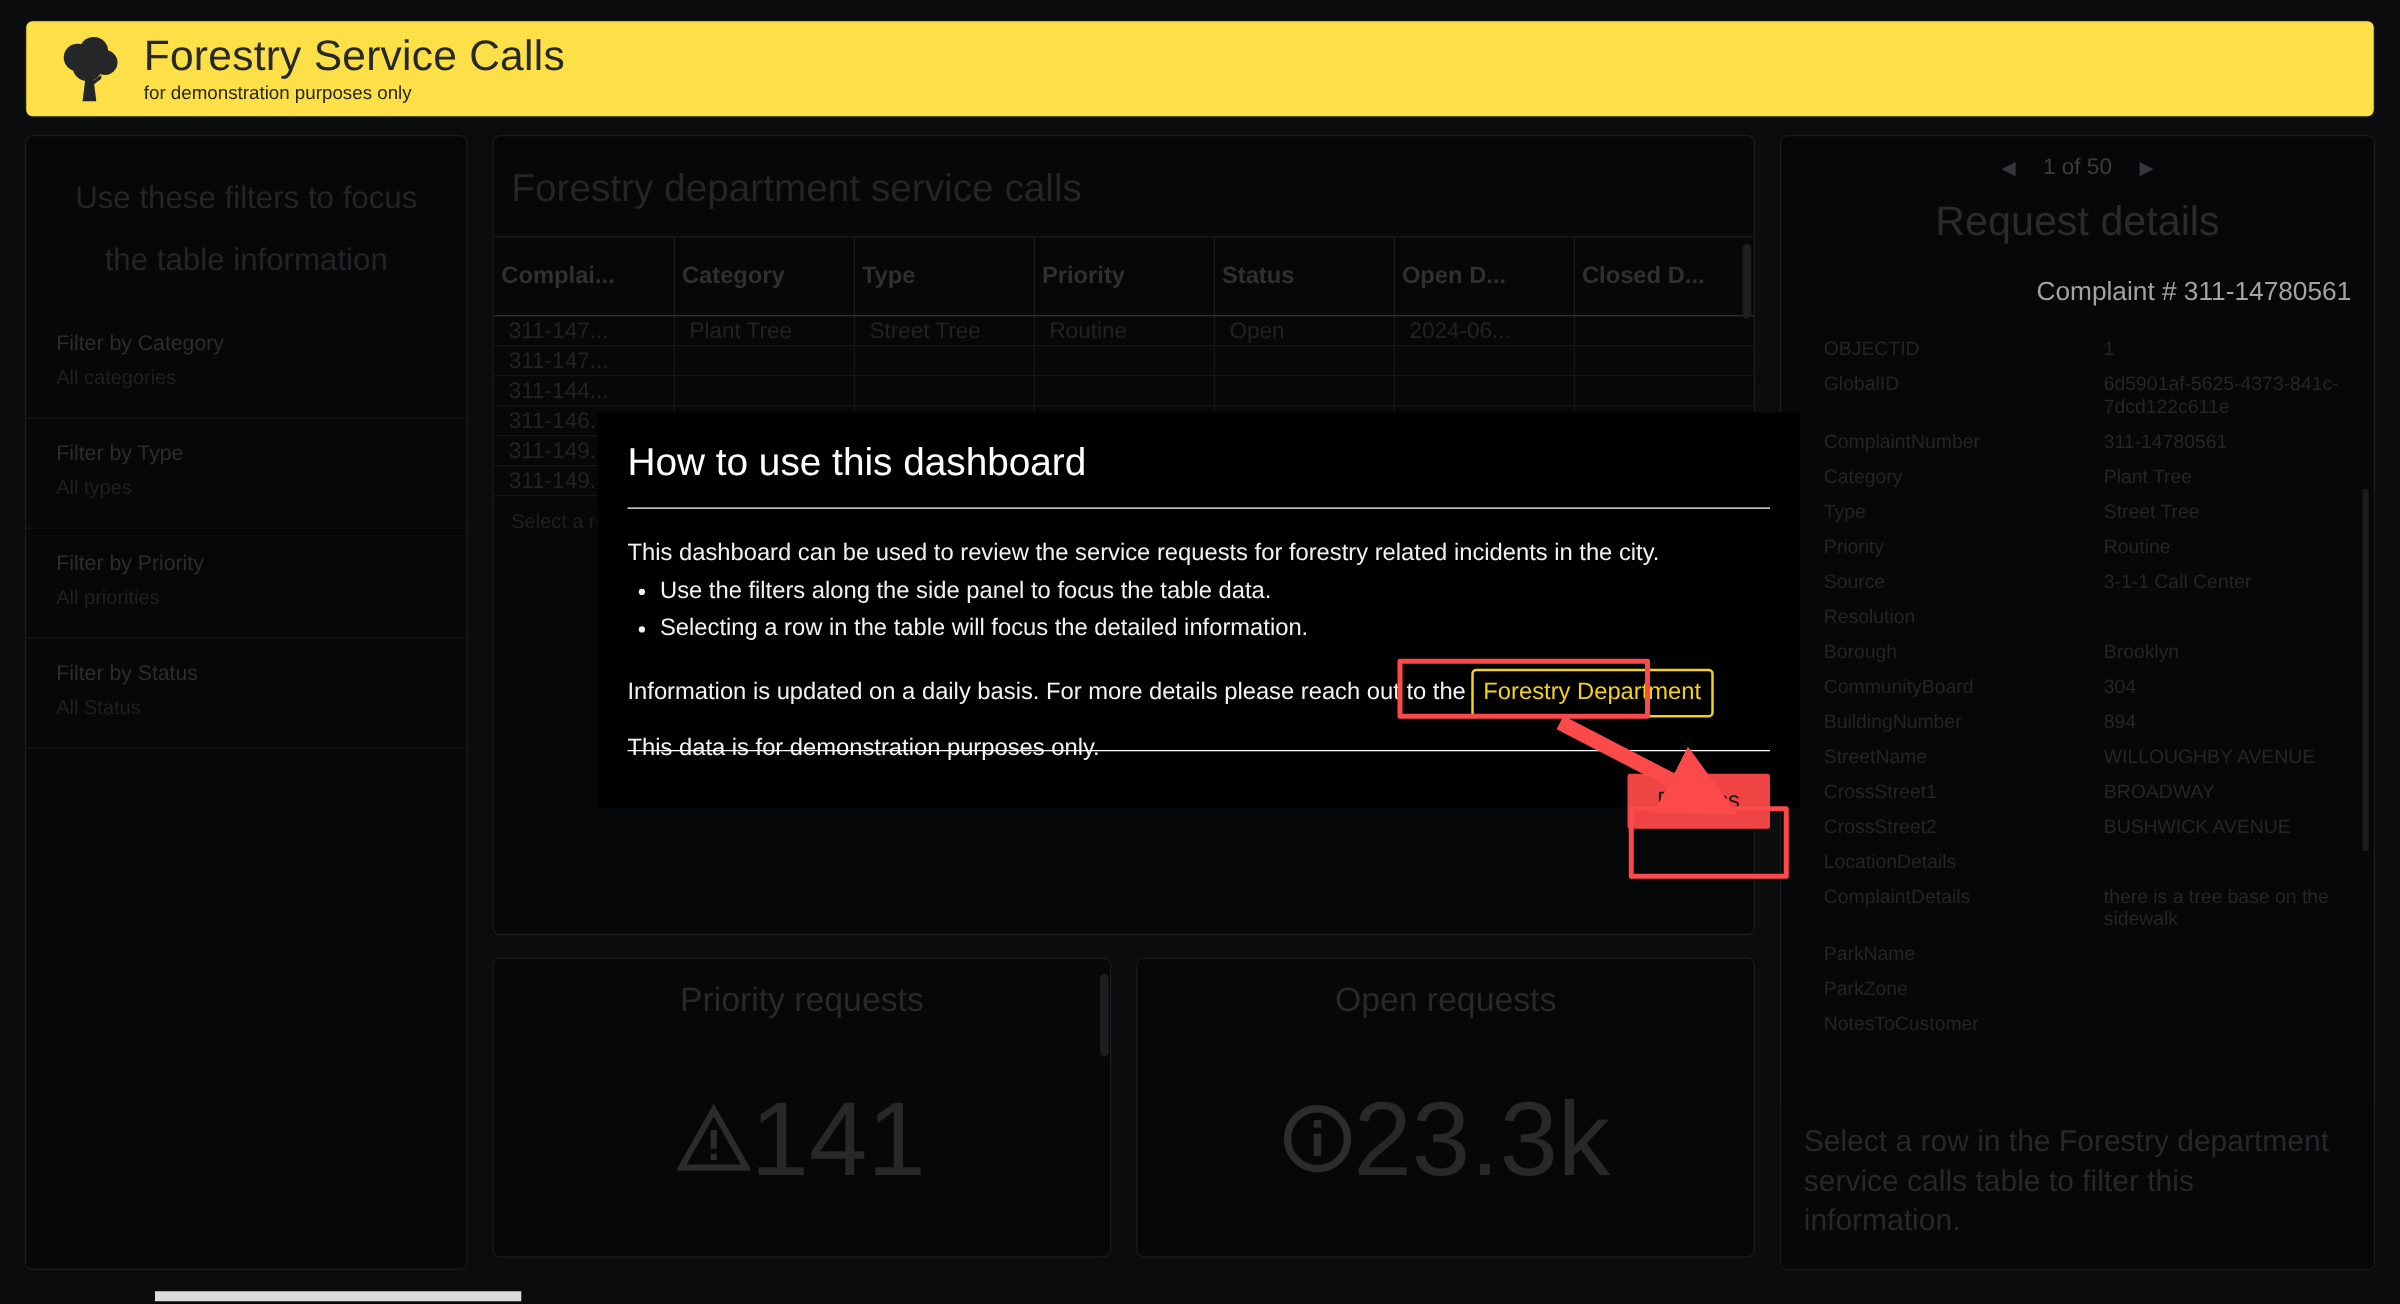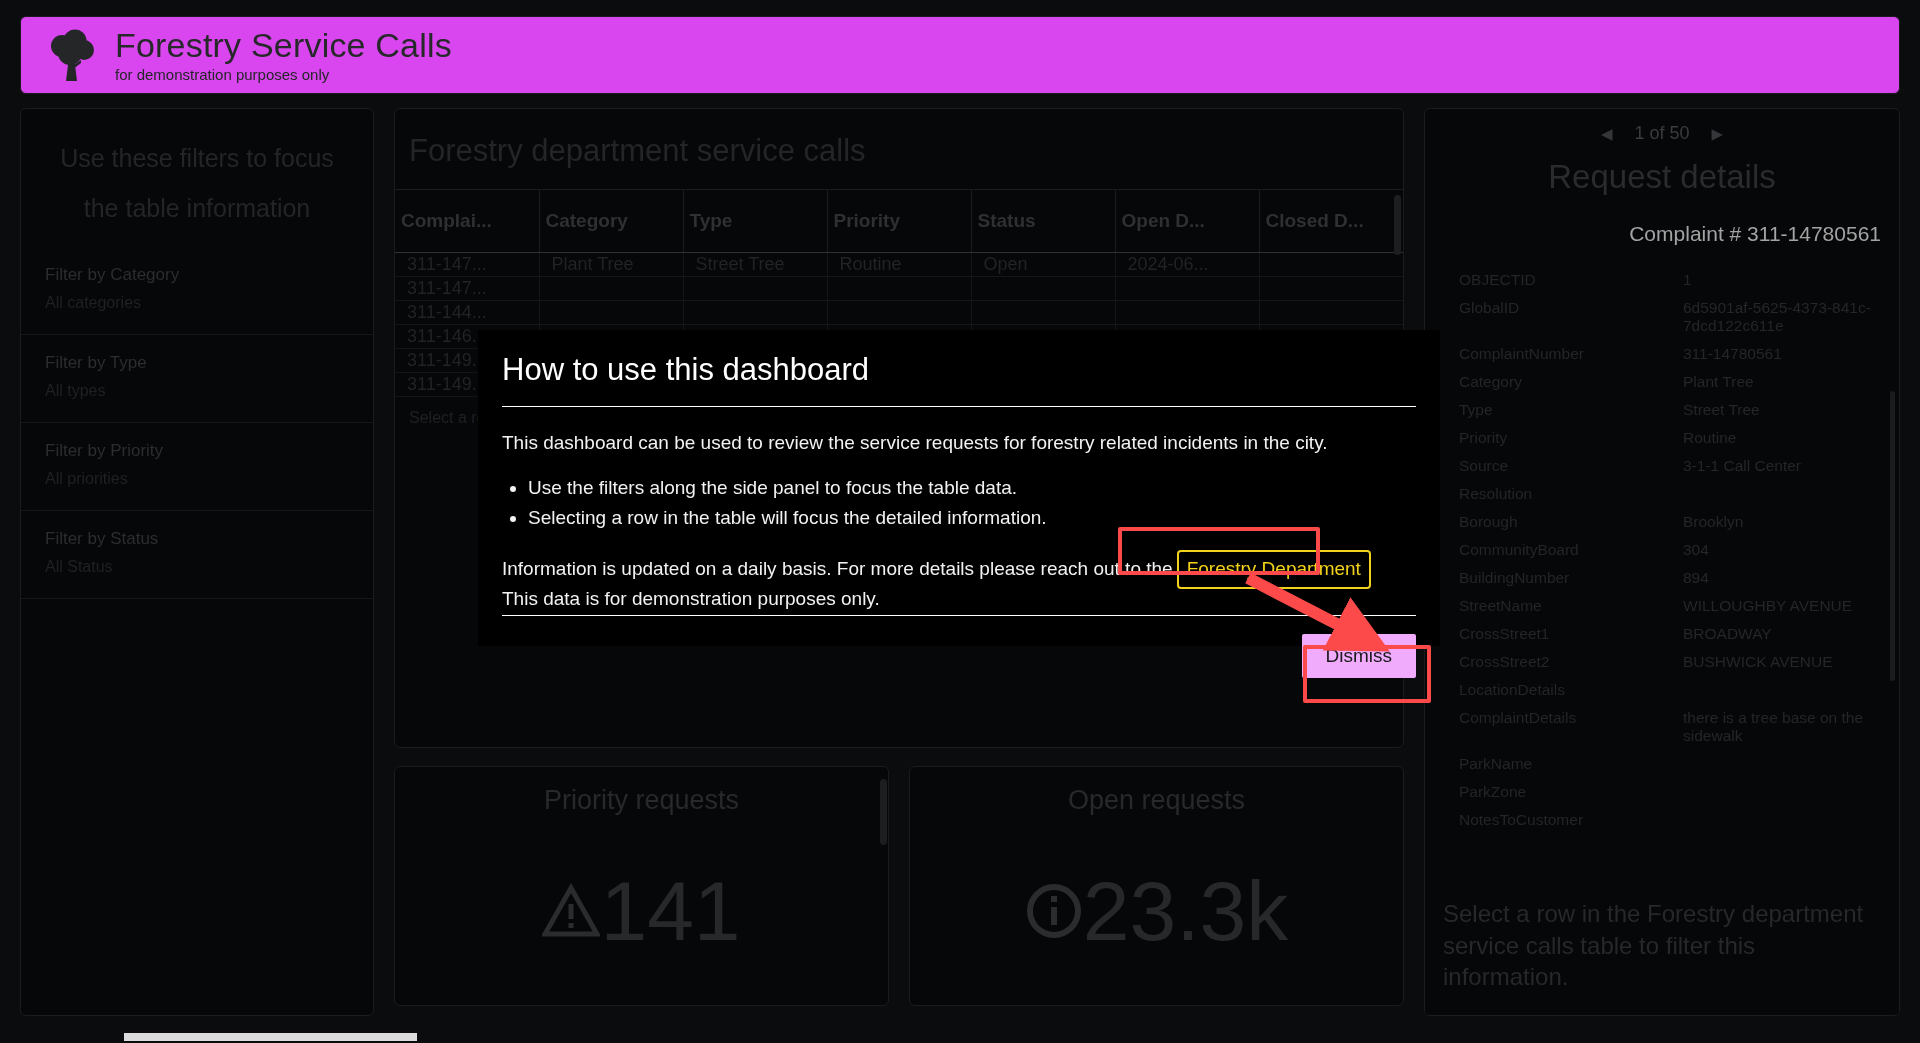--- a/index.html
+++ b/index.html
@@ -12,21 +12,21 @@
   .app {
     position: relative;
     width: 1920px; height: 1043px;
     background: #0b0c0d;
     padding: 16px 20px 0 20px;
   }
 
   
   .header {
     height: 78px;
-    background: #d946ef;
+    background: #fde047;
     border: 1px solid #191b1c;
     border-radius: 6px;
     display: flex;
     align-items: center;
     padding: 0 24px;
     gap: 18px;
   }
   .tree-icon { width: 52px; height: 56px; flex: 0 0 auto; position: relative; }
   .tree-icon svg { display:block; }
   .header-texts { display: flex; flex-direction: column; gap: 2px; }
@@ -183,41 +183,41 @@
   }
   .modal-title {
     font-size: 31px; color: #ffffff; font-weight: 400;
     padding: 22px 0 18px 0;
   }
   .modal-hr { height: 1px; background: #ffffff; }
   .modal-body { padding: 22px 0 0 0; }
   .modal-p {
     font-size: 19px; color: #f2f2f2; line-height: 1.5;
   }
-  .modal-list { margin: 15px 0 16px 26px; }
+  .modal-list { margin: 0 0 16px 26px; }
   .modal-list li { font-size: 19px; color: #f2f2f2; line-height: 1.62; }
   .modal-p-inline { display: flex; align-items: center; flex-wrap: nowrap; }
   .dept-link {
     color: #f2d21a;
     border: 2px solid #f2d21a;
     border-radius: 4px;
     padding: 3px 8px;
     font-size: 19px;
     margin-left: 4px;
     white-space: nowrap;
     cursor: pointer;
   }
   .modal-footer-hr {
     height: 1px; background: #ffffff; margin-top: 26px;
   }
   .modal-actions {
     display: flex; justify-content: flex-end; padding-top: 18px;
   }
   .dismiss-btn {
-    background: #f0abfc; color: #1a1a1a;
+    background: #ef4444; color: #1a1a1a;
     border: none; border-radius: 2px;
     font-size: 19px;
     padding: 11px 24px;
     cursor: pointer;
     font-family: "Liberation Sans", sans-serif;
   }
 
   
   .anno-box {
     position: absolute; border: 4px solid #fc4a4a;

